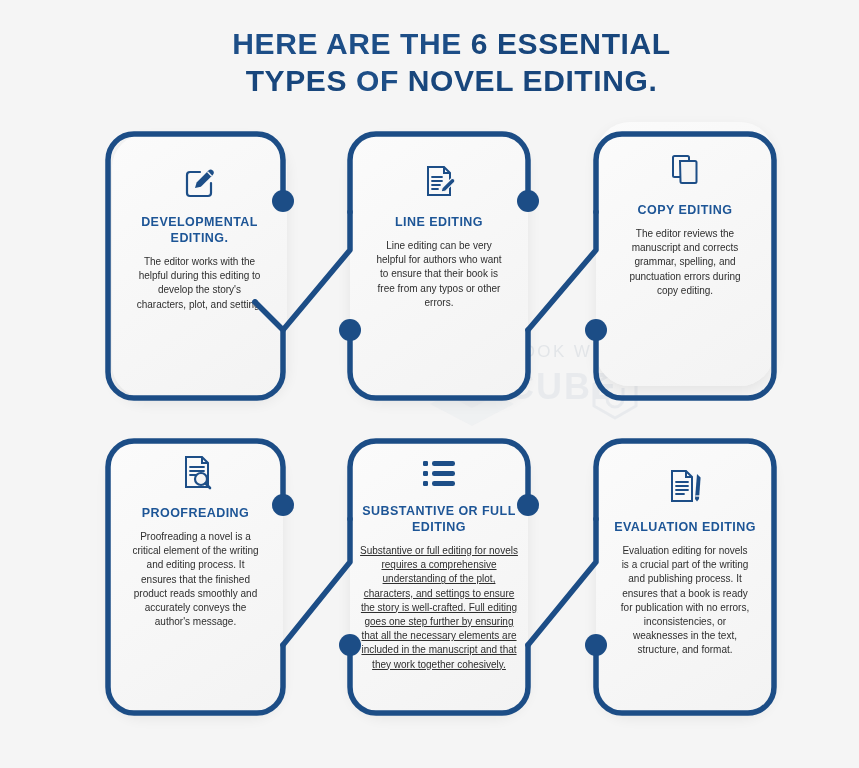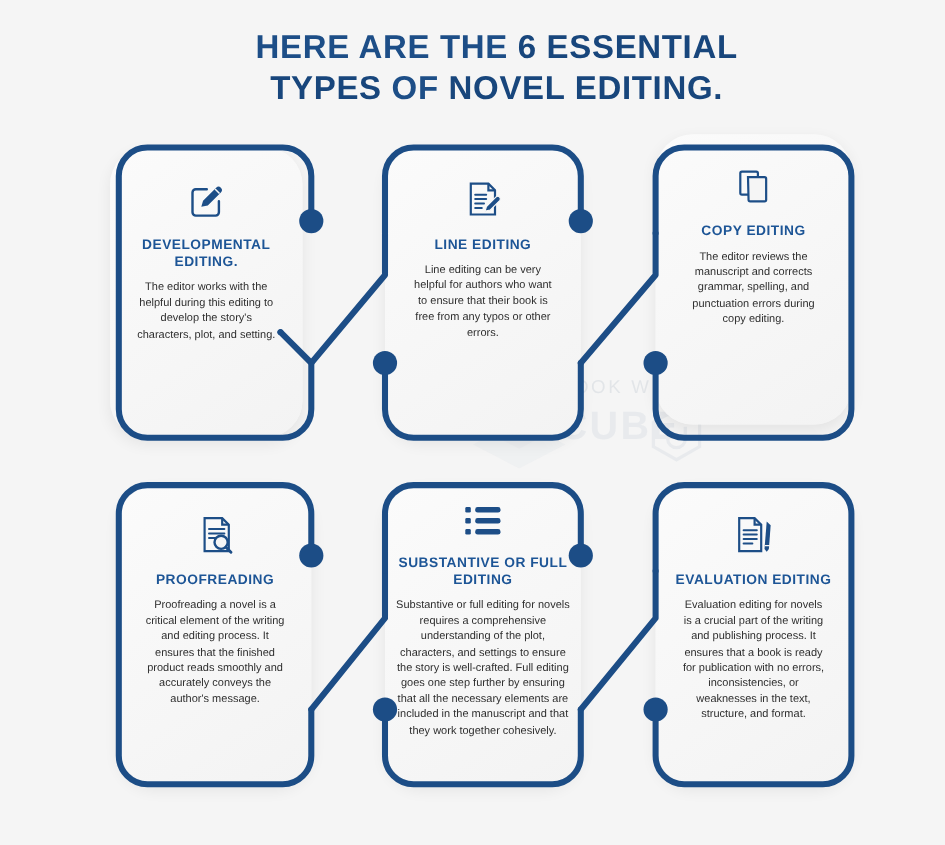--- a/index.html
+++ b/index.html
@@ -112,21 +112,21 @@
     line-height: 1.28;
     text-transform: uppercase;
   }
   .card-body {
     margin-top: 9px;
     font-size: 10px;
     line-height: 1.42;
     color: #2e2e2e;
     padding: 0 22px;
   }
-  .card-body.tight { padding: 0 10px; }
+  .card-body.tight { padding: 0 10px; text-decoration: underline; }
 </style>
 </head>
 <body>
 
 <div id="title-block">
   <div class="title-line">
     <span class="t-light">HERE ARE THE </span><span class="t-bold">6 ESSENTIAL</span>
   </div>
   <div class="title-line">
     <span class="t-bold">TYPES </span><span class="t-light">OF </span><span class="t-bold">NOVEL EDITING.</span>
@@ -180,21 +180,21 @@
     <circle cx="528" cy="505" r="11" fill="#1c4d86" stroke="none"></circle>
     <circle cx="350" cy="645" r="11" fill="#1c4d86" stroke="none"></circle>
 
     <path d="M528,645 L596,562 L596,519"></path>
 
     <path d="M596,519 L596,467 A26,26 0 0 1 622,441 L748,441 A26,26 0 0 1 774,467 L774,687 A26,26 0 0 1 748,713 L622,713 A26,26 0 0 1 596,687 L596,645"></path>
     <circle cx="596" cy="645" r="11" fill="#1c4d86" stroke="none"></circle>
   </g>
 </svg>
 
-<div class="card" style="left:100px; top:134px; width:175px; height:264px;">
+<div class="card" style="left:112px; top:134px; width:175px; height:264px;">
   <div class="card-content" style="top:28px;">
     <svg class="card-icon" width="38" height="38" viewBox="0 0 38 38">
       <path d="M30 21 L30 31 A3 3 0 0 1 27 34 L9 34 A3 3 0 0 1 6 31 L6 13 A3 3 0 0 1 9 10 L19 10" fill="none" stroke="#1d4e87" stroke-width="2.2" stroke-linecap="round"></path>
       <path d="M14 26 L15.6 20.5 L27.5 8.6 A3 3 0 0 1 31.8 12.9 L19.9 24.8 Z" fill="#1d4e87"></path>
       <path d="M26.5 9.8 L30.6 13.9" stroke="#f5f5f5" stroke-width="1.4"></path>
     </svg>
     <div class="card-title">DEVELOPMENTAL EDITING.</div>
     <div class="card-body">The editor works with the helpful during this editing to develop the story's characters, plot, and setting.</div>
   </div>
 </div>
@@ -222,21 +222,21 @@
     <svg class="card-icon" width="38" height="38" viewBox="0 0 38 38">
       <rect x="7" y="6" width="16" height="21" rx="1.5" fill="none" stroke="#1d4e87" stroke-width="2"></rect>
       <path d="M14 11 L29 11 A1.5 1.5 0 0 1 30.5 12.5 L30.5 31.5 A1.5 1.5 0 0 1 29 33 L16 33 A1.5 1.5 0 0 1 14.5 31.5 Z" fill="#f5f5f5" stroke="#1d4e87" stroke-width="2"></path>
     </svg>
     <div class="card-title">COPY EDITING</div>
     <div class="card-body">The editor reviews the manuscript and corrects grammar, spelling, and punctuation errors during copy editing.</div>
   </div>
 </div>
 
 <div class="card" style="left:108px; top:441px; width:175px; height:272px;">
-  <div class="card-content" style="top:26px;">
+  <div class="card-content" style="top:12px;">
     <svg class="card-icon" width="38" height="38" viewBox="0 0 38 38">
       <path d="M9 4 L25 4 L31 10 L31 34 L9 34 Z" fill="none" stroke="#1d4e87" stroke-width="2"></path>
       <path d="M25 4 L25 10 L31 10" fill="none" stroke="#1d4e87" stroke-width="2"></path>
       <g stroke="#1d4e87" stroke-width="1.8" stroke-linecap="round">
         <path d="M13 14 L27 14"></path>
           <path d="M13 18 L27 18"></path>
           <path d="M13 22 L20 22"></path>
       </g>
       <circle cx="24" cy="26" r="6" fill="#f5f5f5" stroke="#1d4e87" stroke-width="2.2"></circle>
       <path d="M28.4 30.4 L33 35" stroke="#1d4e87" stroke-width="2.6" stroke-linecap="round"></path>

